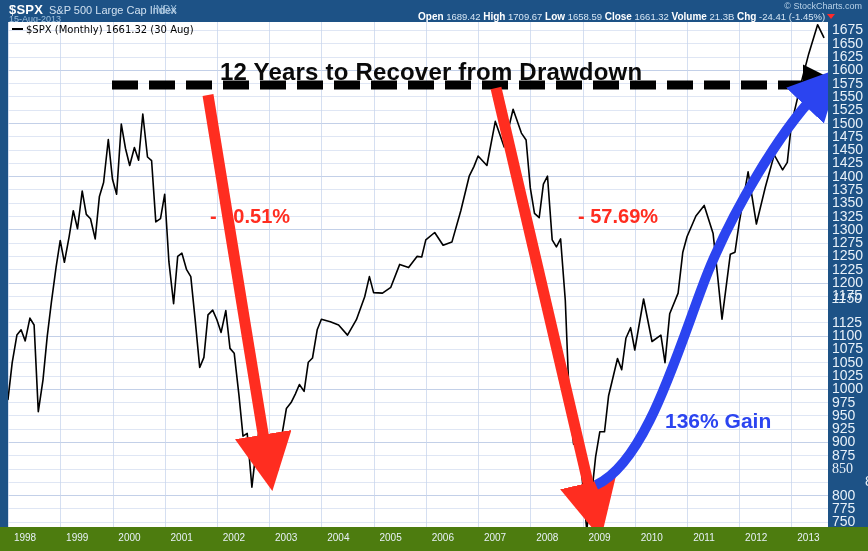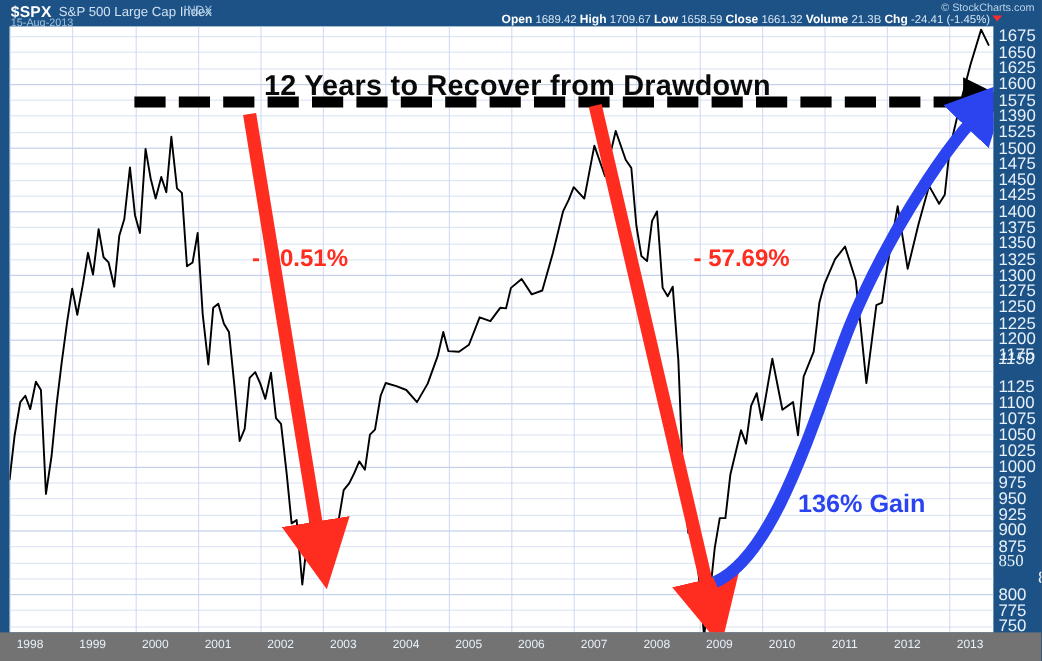--- a/index.html
+++ b/index.html
@@ -16,21 +16,21 @@
 
   .ohlc{position:absolute;left:418px;top:11px;height:12px;white-space:nowrap;color:#cfe0f0;font-size:9.5px;}
   .ohlc b{color:#ffffff;font-size:10px;font-weight:bold;}
   .ohlc span.v{color:#d6e6f4;}
   .caret{display:inline-block;width:0;height:0;border-left:4px solid transparent;border-right:4px solid transparent;border-top:5px solid #ff2a2a;vertical-align:1px;margin-left:2px;}
 
   
   .plot{position:absolute;left:8px;top:22px;width:820px;height:505px;background:#ffffff;overflow:hidden;}
   .yaxis{position:absolute;left:828px;top:22px;width:40px;height:505px;background:#1d5286;}
   .ytick{position:absolute;left:4px;color:#e8f1f9;font-size:14px;line-height:9px;white-space:nowrap;}
-  .xaxis{position:absolute;left:0;top:527px;width:868px;height:24px;background:#737373;}
+  .xaxis{position:absolute;left:0;top:527px;width:868px;height:24px;background:#4d7c0f;}
   .xtick{position:absolute;top:5px;color:#e8f1f9;font-size:10px;white-space:nowrap;transform:translateX(-50%);}
 
   .gridv{position:absolute;top:0;width:1px;height:505px;background:#c7d4ec;opacity:.75;}
   .gridh{position:absolute;left:0;width:820px;height:1px;background:#dfe6f4;}
   .gridh.major{background:#c3d0e8;}
 
   .legend{position:absolute;left:4px;top:2px;font-size:10px;color:#000;white-space:nowrap;font-family:"DejaVu Sans",sans-serif;}
   .legend .dash{display:inline-block;width:11px;height:2px;background:#000;vertical-align:3px;margin-right:3px;}
 
   .title{position:absolute;left:212px;top:36px;font-size:24px;font-weight:bold;color:#0a0a0a;white-space:nowrap;letter-spacing:.2px;}
@@ -144,20 +144,23 @@
 
       <line x1="104" y1="63" x2="800" y2="63" stroke="#000000" stroke-width="9" stroke-dasharray="26 11" marker-end="url(#blkhead)"></line>
 
       <line x1="200" y1="73" x2="258" y2="430" stroke="#ff2d20" stroke-width="11" stroke-linecap="butt" marker-end="url(#redhead)"></line>
 
       <line x1="488" y1="66" x2="584" y2="478" stroke="#ff2d20" stroke-width="11" stroke-linecap="butt" marker-end="url(#redhead)"></line>
 
       <path d="M 588,463 C 640,440 672,320 700,250 C 726,186 772,110 808,72" fill="none" stroke="#2b44f0" stroke-width="10" stroke-linecap="butt" marker-end="url(#bluehead)"></path>
     </svg>
 
+    <div class="legend">
+      <span class="dash"></span><span>$SPX (Monthly) 1661.32 (30 Aug)</span>
+    </div>
 
     <div class="title">12 Years to Recover from  Drawdown</div>
     <div class="pct pct1">- 50.51%</div>
     <div class="pct pct2">- 57.69%</div>
     <div class="gain">
       <div>136% Gain</div>
     </div>
   </div>
 
   <div class="yaxis" id="yaxis">
@@ -186,21 +189,21 @@
       <div class="ytick" style="top: 202.816px;">1300</div>
       <div class="ytick" style="top: 189.526px;">1325</div>
       <div class="ytick" style="top: 176.237px;">1350</div>
       <div class="ytick" style="top: 162.947px;">1375</div>
       <div class="ytick" style="top: 149.658px;">1400</div>
       <div class="ytick" style="top: 136.368px;">1425</div>
       <div class="ytick" style="top: 123.079px;">1450</div>
       <div class="ytick" style="top: 109.789px;">1475</div>
       <div class="ytick" style="top: 96.5px;">1500</div>
       <div class="ytick" style="top: 83.2105px;">1525</div>
-      <div class="ytick" style="top: 69.9211px;">1390</div>
+      <div class="ytick" style="top: 69.9211px;">1550</div>
       <div class="ytick" style="top: 56.6316px;">1575</div>
       <div class="ytick" style="top: 43.3421px;">1600</div>
       <div class="ytick" style="top: 30.0526px;">1625</div>
       <div class="ytick" style="top: 16.7632px;">1650</div>
       <div class="ytick" style="top: 3.47368px;">1675</div>
     </div>
   <div class="xaxis" id="xaxis">
       <div class="xtick" style="left: 25px;">1998</div>
       <div class="xtick" style="left: 77.2293px;">1999</div>
       <div class="xtick" style="left: 129.459px;">2000</div>

